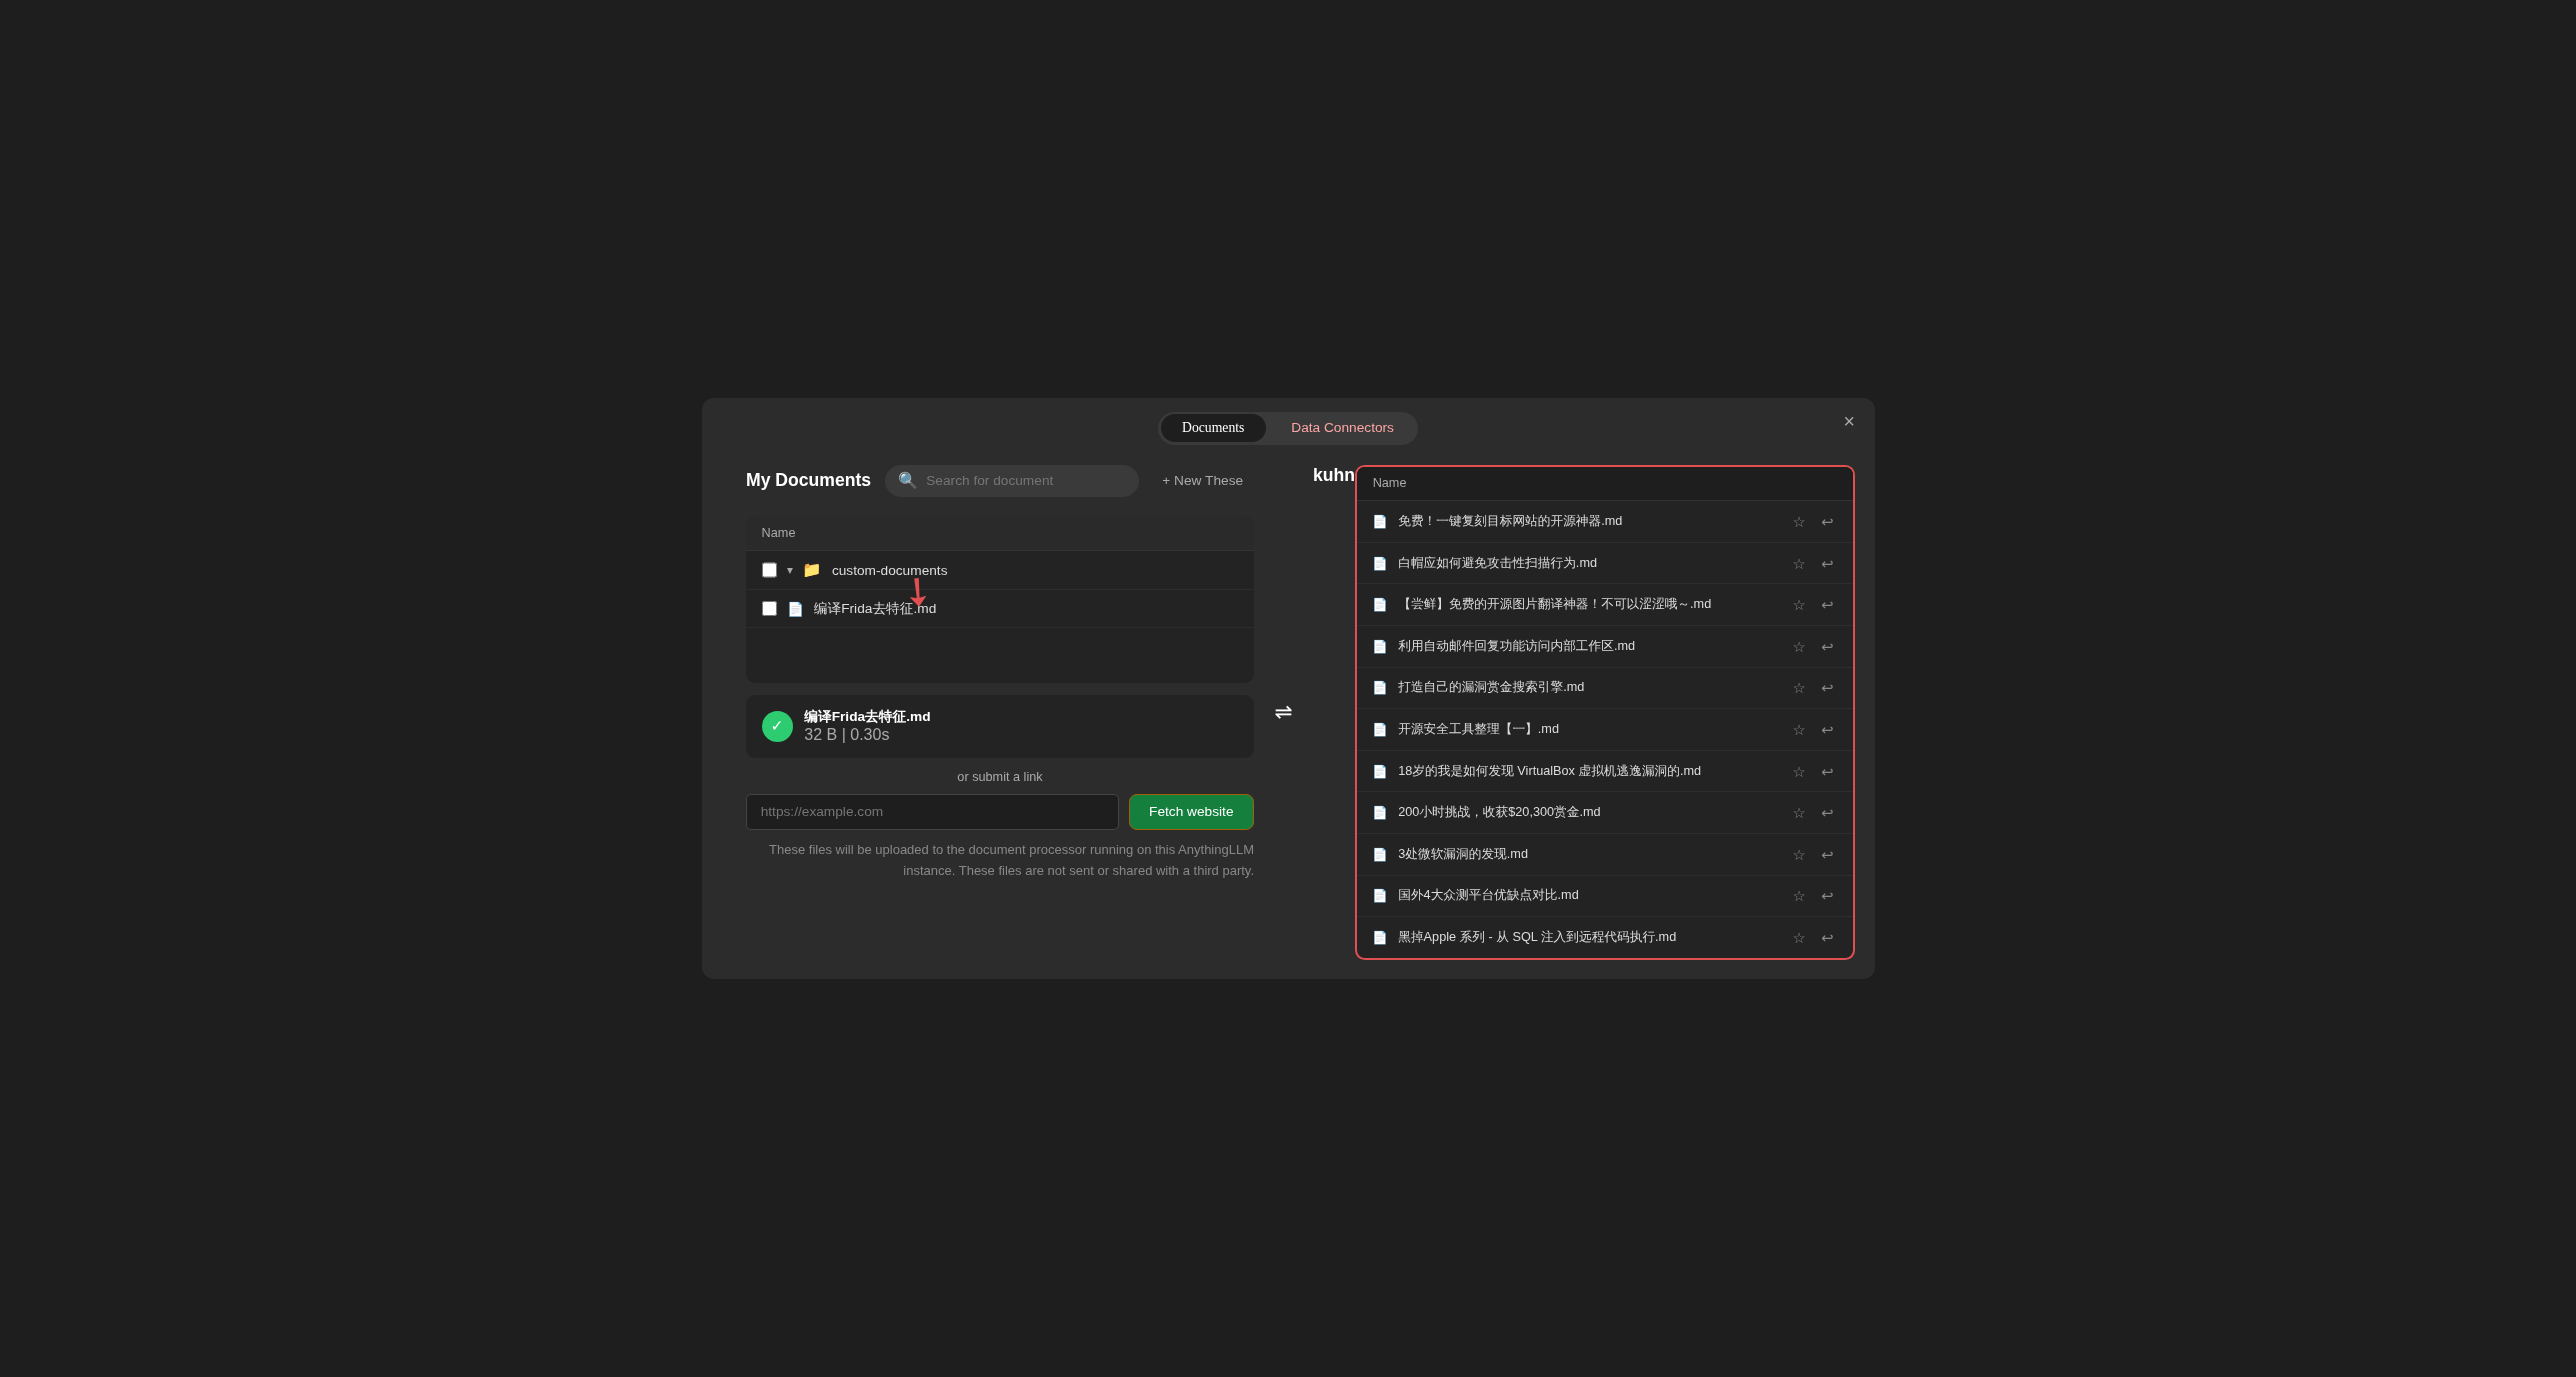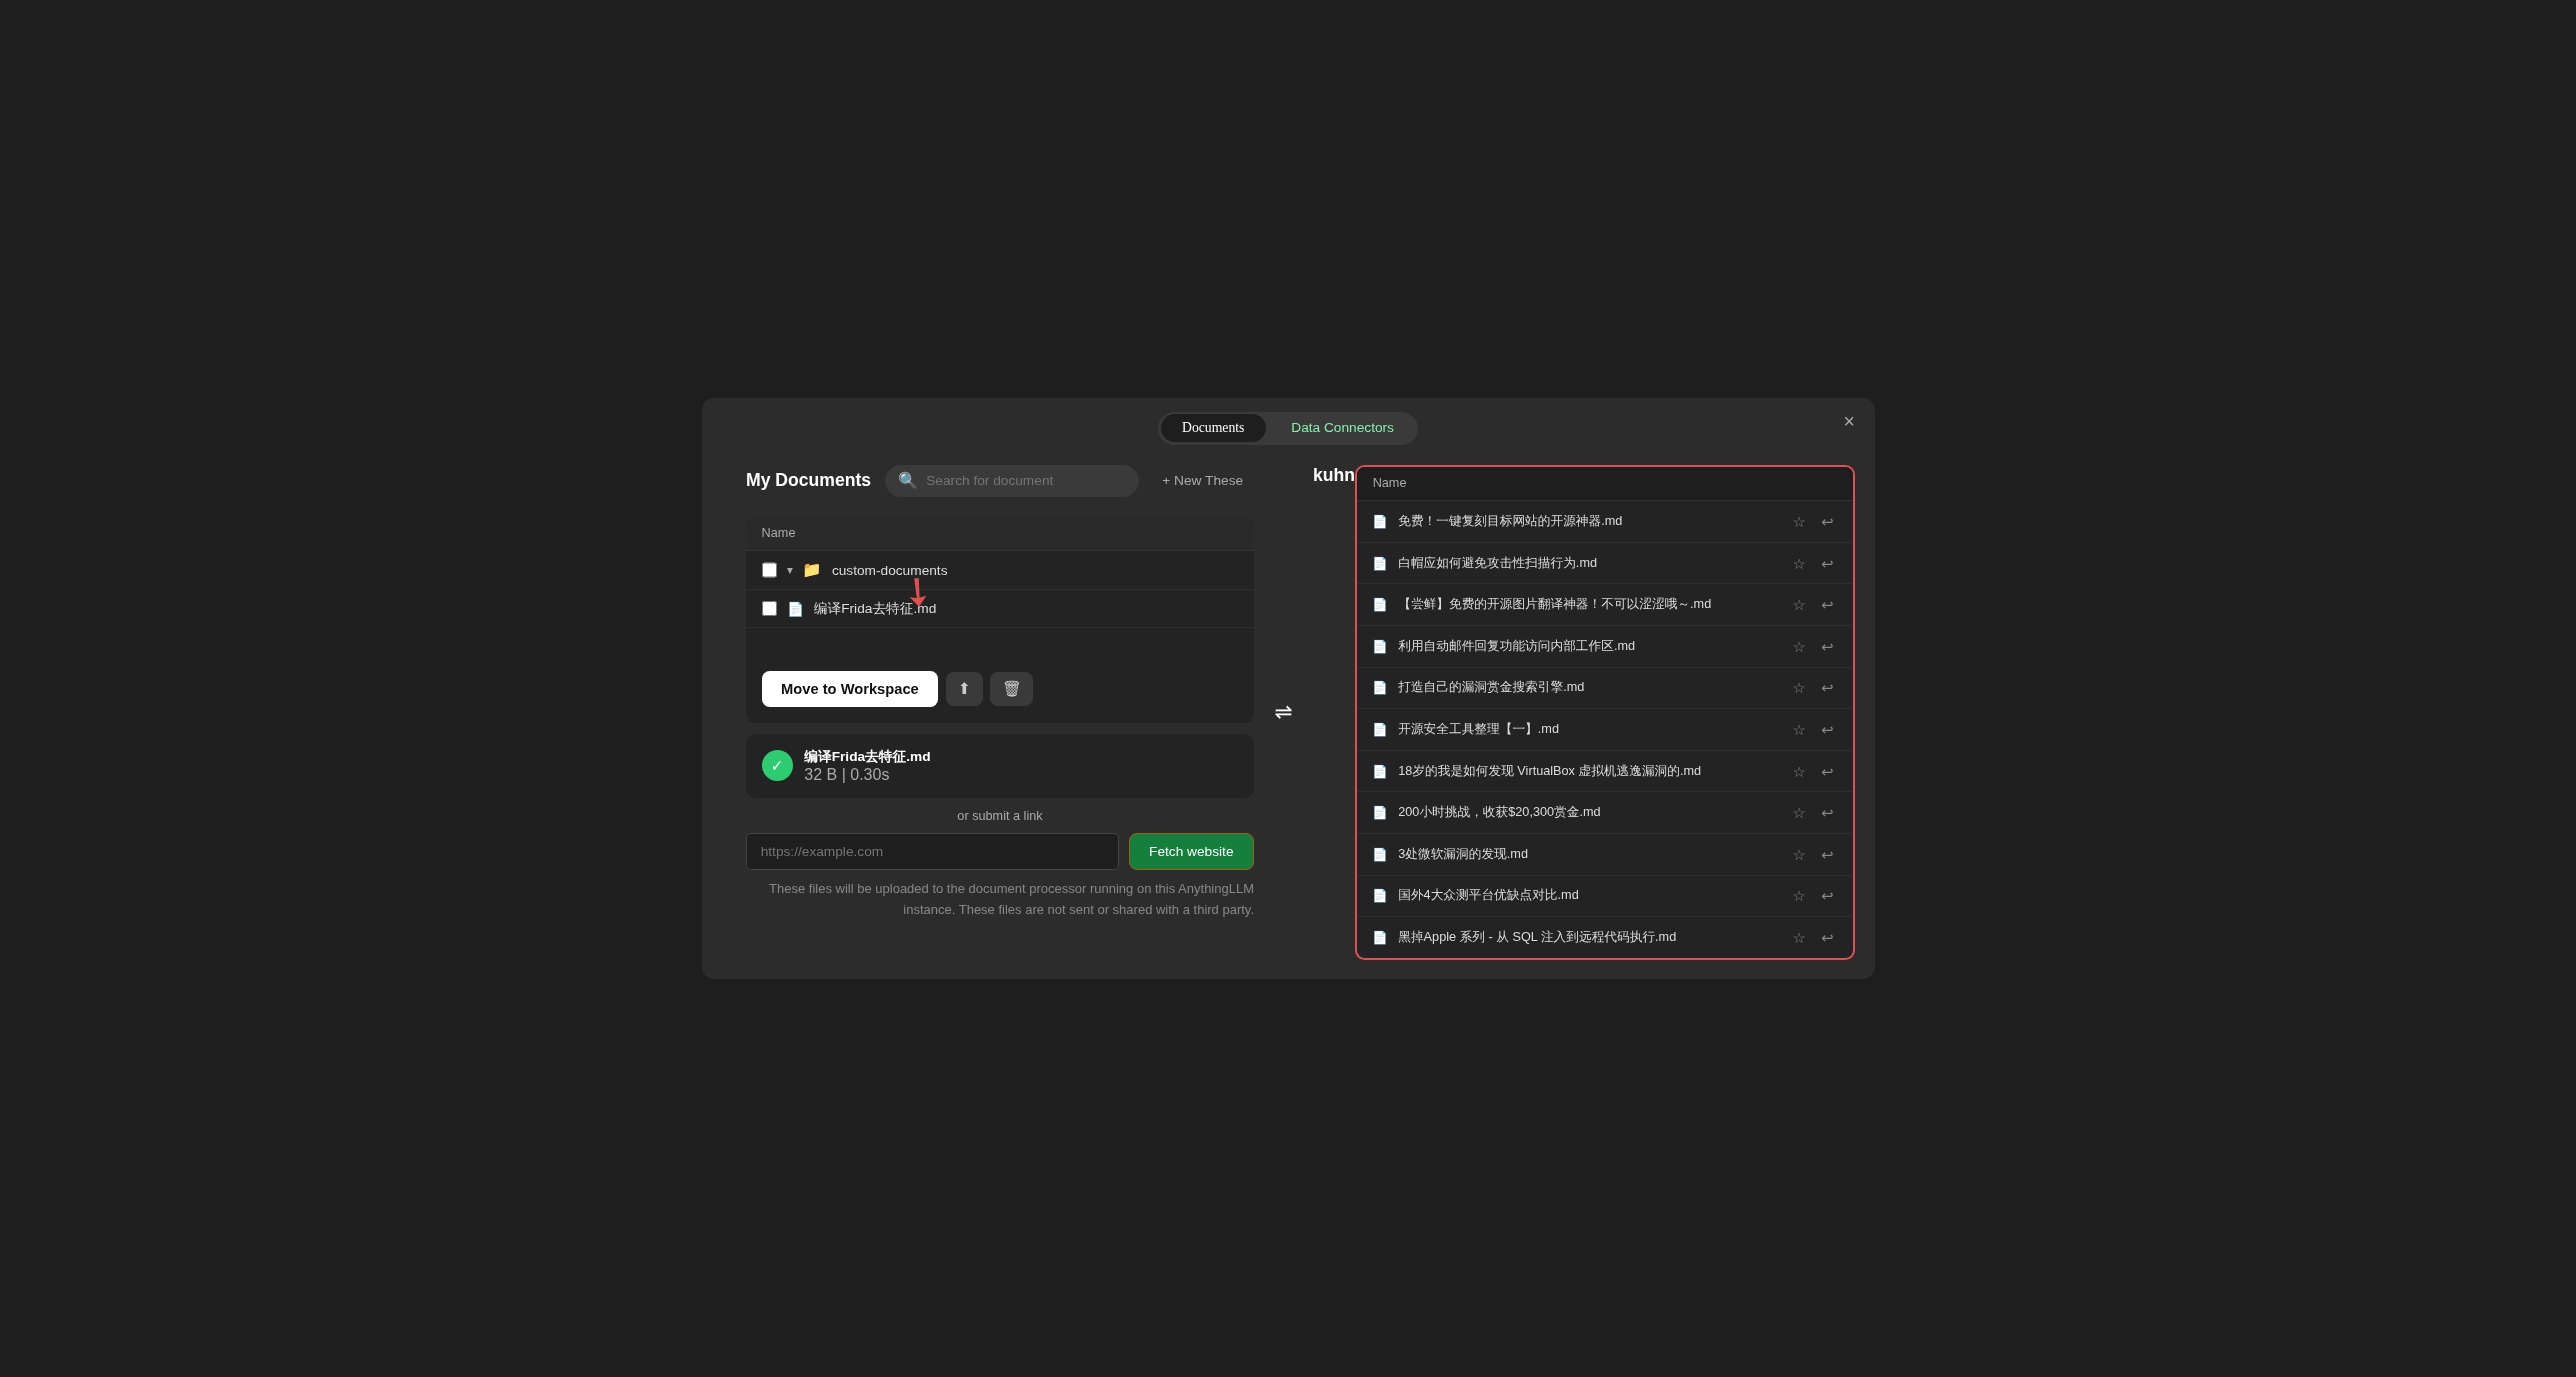--- a/index.html
+++ b/index.html
@@ -35,21 +35,21 @@
       gap: 3.9px;
       background: #3a3a3a;
       border-radius: 19.5px;
       padding: 2.9px;
     }
     .tab {
       padding: 5.9px 21.5px;
       border-radius: 15.6px;
       font-size: 13.7px;
       cursor: pointer;
-      color: #86efac;
+      color: #fca5a5;
       font-weight: 500;
     }
     .tab.active {
       background: #1e1e1e;
       color: #fff;
       font-family: Liberation Serif, serif;
     }
     .close-btn {
       position: absolute;
       right: 19.5px;
@@ -350,25 +350,20 @@
 
         <div class="file-row">
           <input type="checkbox" class="checkbox" style="">
           <span class="file-icon">📄</span>
           <span>编译Frida去特征.md</span>
         </div>
 
         <div style="padding: 39px 15.6px 15.6px; position: relative;">
 
           <div class="arrow-annotation">➘</div>
-          <div class="action-bar">
-            <button class="move-btn">Move to Workspace</button>
-            <button class="icon-btn">⬆</button>
-            <button class="icon-btn">🗑</button>
-          </div>
         </div>
       </div>
 
       <div class="upload-area">
         <div class="upload-success-icon">✓</div>
         <div>
           <div class="upload-filename">编译Frida去特征.md</div>
           <div class="upload-meta">32 B | 0.30s</div>
         </div>
       </div>

